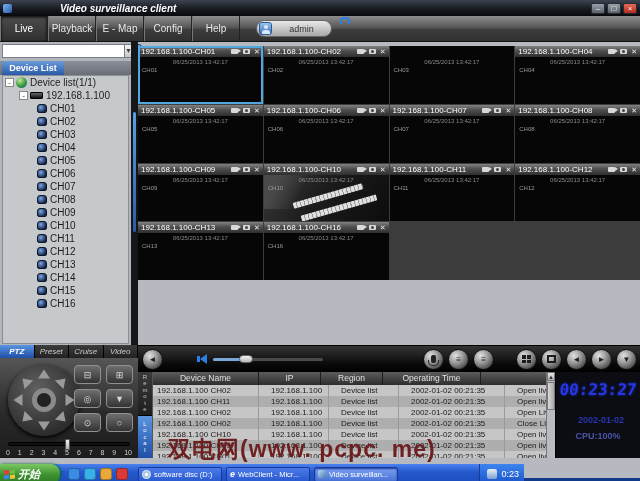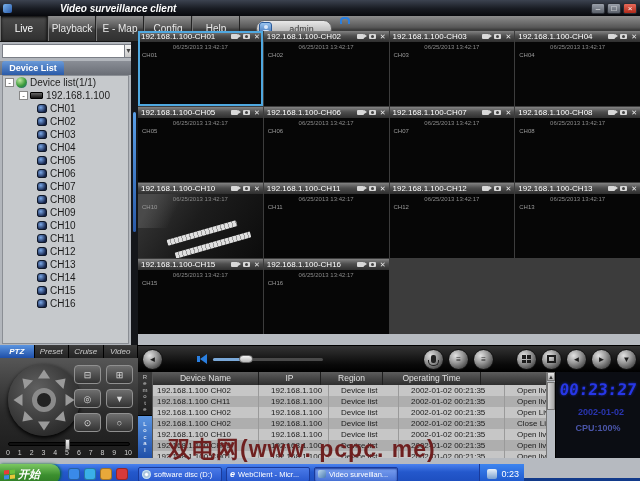--- a/index.html
+++ b/index.html
@@ -79,21 +79,21 @@
   .ptz-btns { position:absolute; right:5px; top:7px; display:grid; grid-template-columns:27px 27px; grid-auto-rows:19px; gap:5px; }
   .ptz-btn { border-radius:4px; background:linear-gradient(#6e6e6e,#333); border:1px solid #909090;
     color:#d8d8d8; font-size:9px; display:flex; align-items:center; justify-content:center; }
   .ptz-slider { position:absolute; left:8px; right:8px; top:84px; height:4px; background:#101010;
     border-radius:2px; border:1px solid #000; }
   .ptz-handle { position:absolute; top:-4px; width:5px; height:11px; background:linear-gradient(#f0f0f0,#b0b0b0); border:1px solid #555; }
   .ptz-scale { position:absolute; left:6px; right:6px; top:91px; display:flex; justify-content:space-between;
     font-size:7px; color:#d0d0d0; }
 
   
-  .grid { position:absolute; left:138px; top:31px; width:502px; height:303px;
+  .grid { position:absolute; left:138px; top:46px; width:502px; height:234px;
     display:grid; grid-template-columns:repeat(4,1fr); grid-template-rows:repeat(4,1fr);
     gap:1px; background:#3c3c3c; }
   .cell { position:relative; background:#060606; overflow:hidden; }
   .cell.selected { outline:2px solid #4fa8e0; outline-offset:-2px; z-index:2; }
   .cell-title { height:11px; display:flex; align-items:center;
     background:linear-gradient(#828282,#4e4e4e 45%,#2e2e2e); padding:0 3px; }
   .cell-title .ct { flex:1; color:#fff; font-size:8px; white-space:nowrap; overflow:hidden; }
   .ic-rec { width:7px; height:5px; background:#d8d8d8; border-radius:1px; position:relative; margin-right:5px; flex:none; }
   .ic-rec::after { content:''; position:absolute; right:-3px; top:0px;
     border-left:3px solid #d8d8d8; border-top:2px solid transparent; border-bottom:2px solid transparent; }
@@ -154,21 +154,21 @@
   .tbl-scroll { width:9px; background:#b8bcc2; border-left:1px solid #777; display:flex; flex-direction:column; }
   .sc-btn { height:9px; background:linear-gradient(#e8e8e8,#b0b0b0); border:1px solid #777;
     font-size:6px; line-height:8px; text-align:center; color:#333; }
   .sc-thumb { flex:none; height:28px; margin-top:1px; background:linear-gradient(90deg,#d8d8d8,#a8a8a8); border:1px solid #777; }
 
   
   .clockpanel { position:absolute; left:555px; top:372px; width:85px; height:86px;
     background:#0b0d13; border-left:1px solid #000; text-align:center; }
   .clock-time { margin-top:8px; font-family:"DejaVu Sans Mono", monospace; font-weight:bold;
     font-size:16px; color:#2737e8; letter-spacing:0px; text-shadow:0 0 3px #1a2aa8; transform:skewX(-6deg); }
-  .clock-date { margin-top:8px; font-size:9px; color:#2a35b0; font-weight:bold;padding-left:6px; }
+  .clock-date { margin-top:16px; font-size:9px; color:#2a35b0; font-weight:bold;padding-left:6px; }
   .clock-cpu { margin-top:6px; font-size:9px; color:#4a55a8; font-weight:bold; }
 
   
   .watermark { position:absolute; left:168px; top:434px; z-index:60; font-size:23px; font-weight:bold;
     color:#6e1f1f; letter-spacing:1px; white-space:nowrap; pointer-events:none; }
 
   
   .taskbar { position:absolute; left:0; top:464px; width:524px; height:20px; z-index:40;
     background:linear-gradient(#4a82f0,#2458cc 40%,#1e4fc0 85%,#16409a); display:flex; align-items:center; }
   .startbtn { width:60px; height:20px; border-radius:0 9px 9px 0; display:flex; align-items:center; padding-left:4px;
@@ -385,26 +385,20 @@
           <span class="ic-rec"></span>
           <span class="ic-cam"></span>
           <span class="ic-x">✕</span>
         </div>
         <div class="cell-body">
           <span class="ov-time">06/25/2013 13:42:17</span>
           <span class="ov-ch">CH02</span>
         </div>
       </div>
       <div class="cell">
-        <div class="cell-title">
-          <span class="ct">192.168.1.100-CH03</span>
-          <span class="ic-rec"></span>
-          <span class="ic-cam"></span>
-          <span class="ic-x">✕</span>
-        </div>
         <div class="cell-body">
           <span class="ov-time">06/25/2013 13:42:17</span>
           <span class="ov-ch">CH03</span>
         </div>
       </div>
       <div class="cell">
         <div class="cell-title">
           <span class="ct">192.168.1.100-CH04</span>
           <span class="ic-rec"></span>
           <span class="ic-cam"></span>
@@ -454,20 +448,32 @@
       <div class="cell">
         <div class="cell-title">
           <span class="ct">192.168.1.100-CH08</span>
           <span class="ic-rec"></span>
           <span class="ic-cam"></span>
           <span class="ic-x">✕</span>
         </div>
         <div class="cell-body">
           <span class="ov-time">06/25/2013 13:42:17</span>
           <span class="ov-ch">CH08</span>
+        </div>
+      </div>
+      <div class="cell">
+        <div class="cell-title">
+          <span class="ct">192.168.1.100-CH09</span>
+          <span class="ic-rec"></span>
+          <span class="ic-cam"></span>
+          <span class="ic-x">✕</span>
+        </div>
+        <div class="cell-body">
+          <span class="ov-time">06/25/2013 13:42:17</span>
+          <span class="ov-ch">CH09</span>
         </div>
       </div>
       <div class="cell has-video">
         <div class="cell-title">
           <span class="ct">192.168.1.100-CH10</span>
           <span class="ic-rec"></span>
           <span class="ic-cam"></span>
           <span class="ic-x">✕</span>
         </div>
         <div class="cell-body">
@@ -505,32 +511,20 @@
       <div class="cell">
         <div class="cell-title">
           <span class="ct">192.168.1.100-CH13</span>
           <span class="ic-rec"></span>
           <span class="ic-cam"></span>
           <span class="ic-x">✕</span>
         </div>
         <div class="cell-body">
           <span class="ov-time">06/25/2013 13:42:17</span>
           <span class="ov-ch">CH13</span>
-        </div>
-      </div>
-      <div class="cell">
-        <div class="cell-title">
-          <span class="ct">192.168.1.100-CH15</span>
-          <span class="ic-rec"></span>
-          <span class="ic-cam"></span>
-          <span class="ic-x">✕</span>
-        </div>
-        <div class="cell-body">
-          <span class="ov-time">06/25/2013 13:42:17</span>
-          <span class="ov-ch">CH15</span>
         </div>
       </div>
       <div class="cell">
         <div class="cell-title">
           <span class="ct">192.168.1.100-CH16</span>
           <span class="ic-rec"></span>
           <span class="ic-cam"></span>
           <span class="ic-x">✕</span>
         </div>
         <div class="cell-body">

